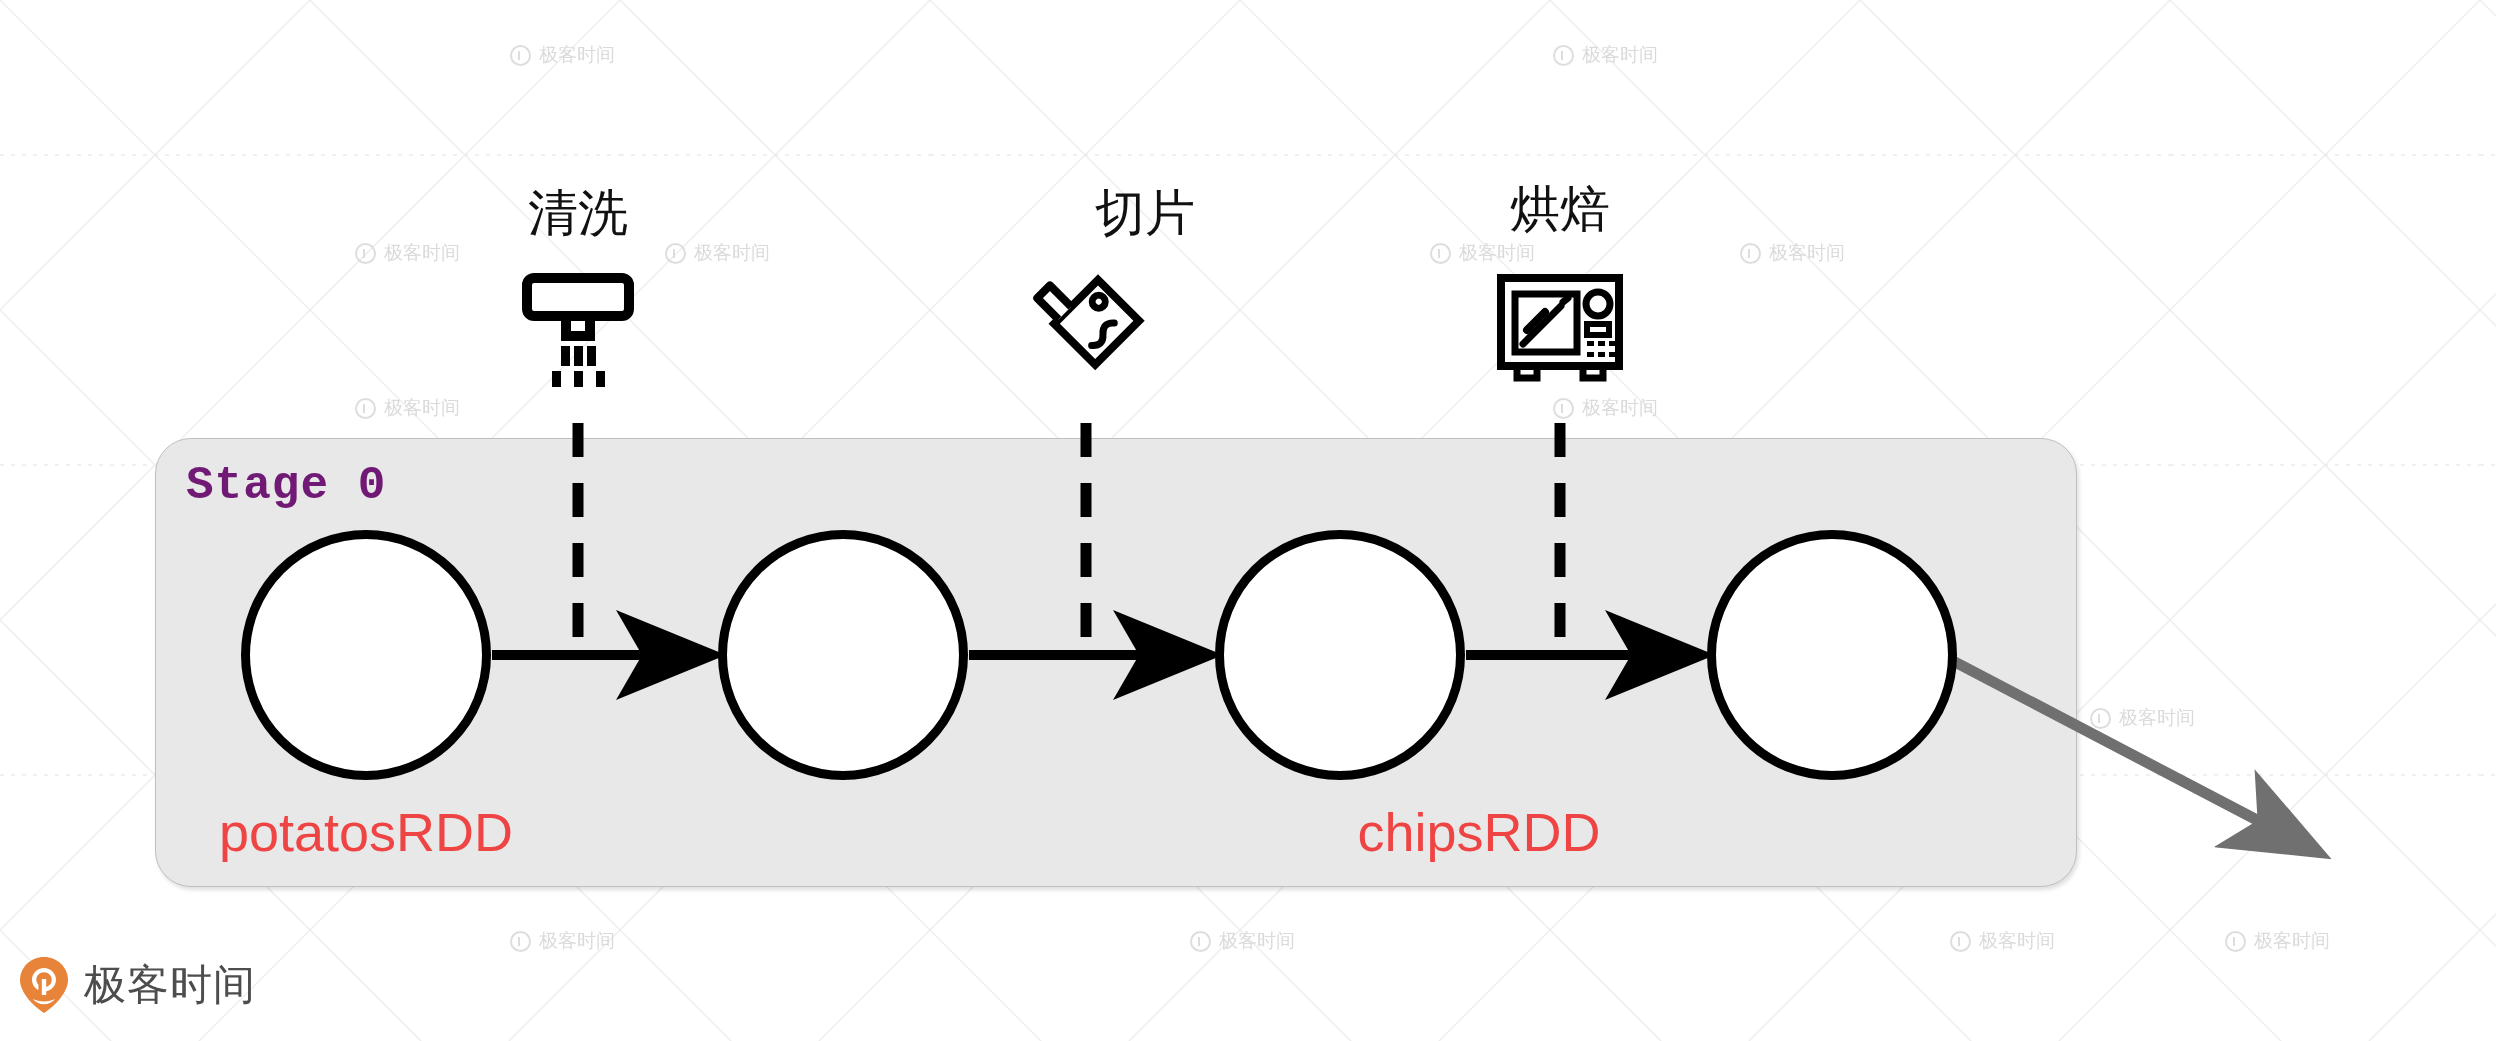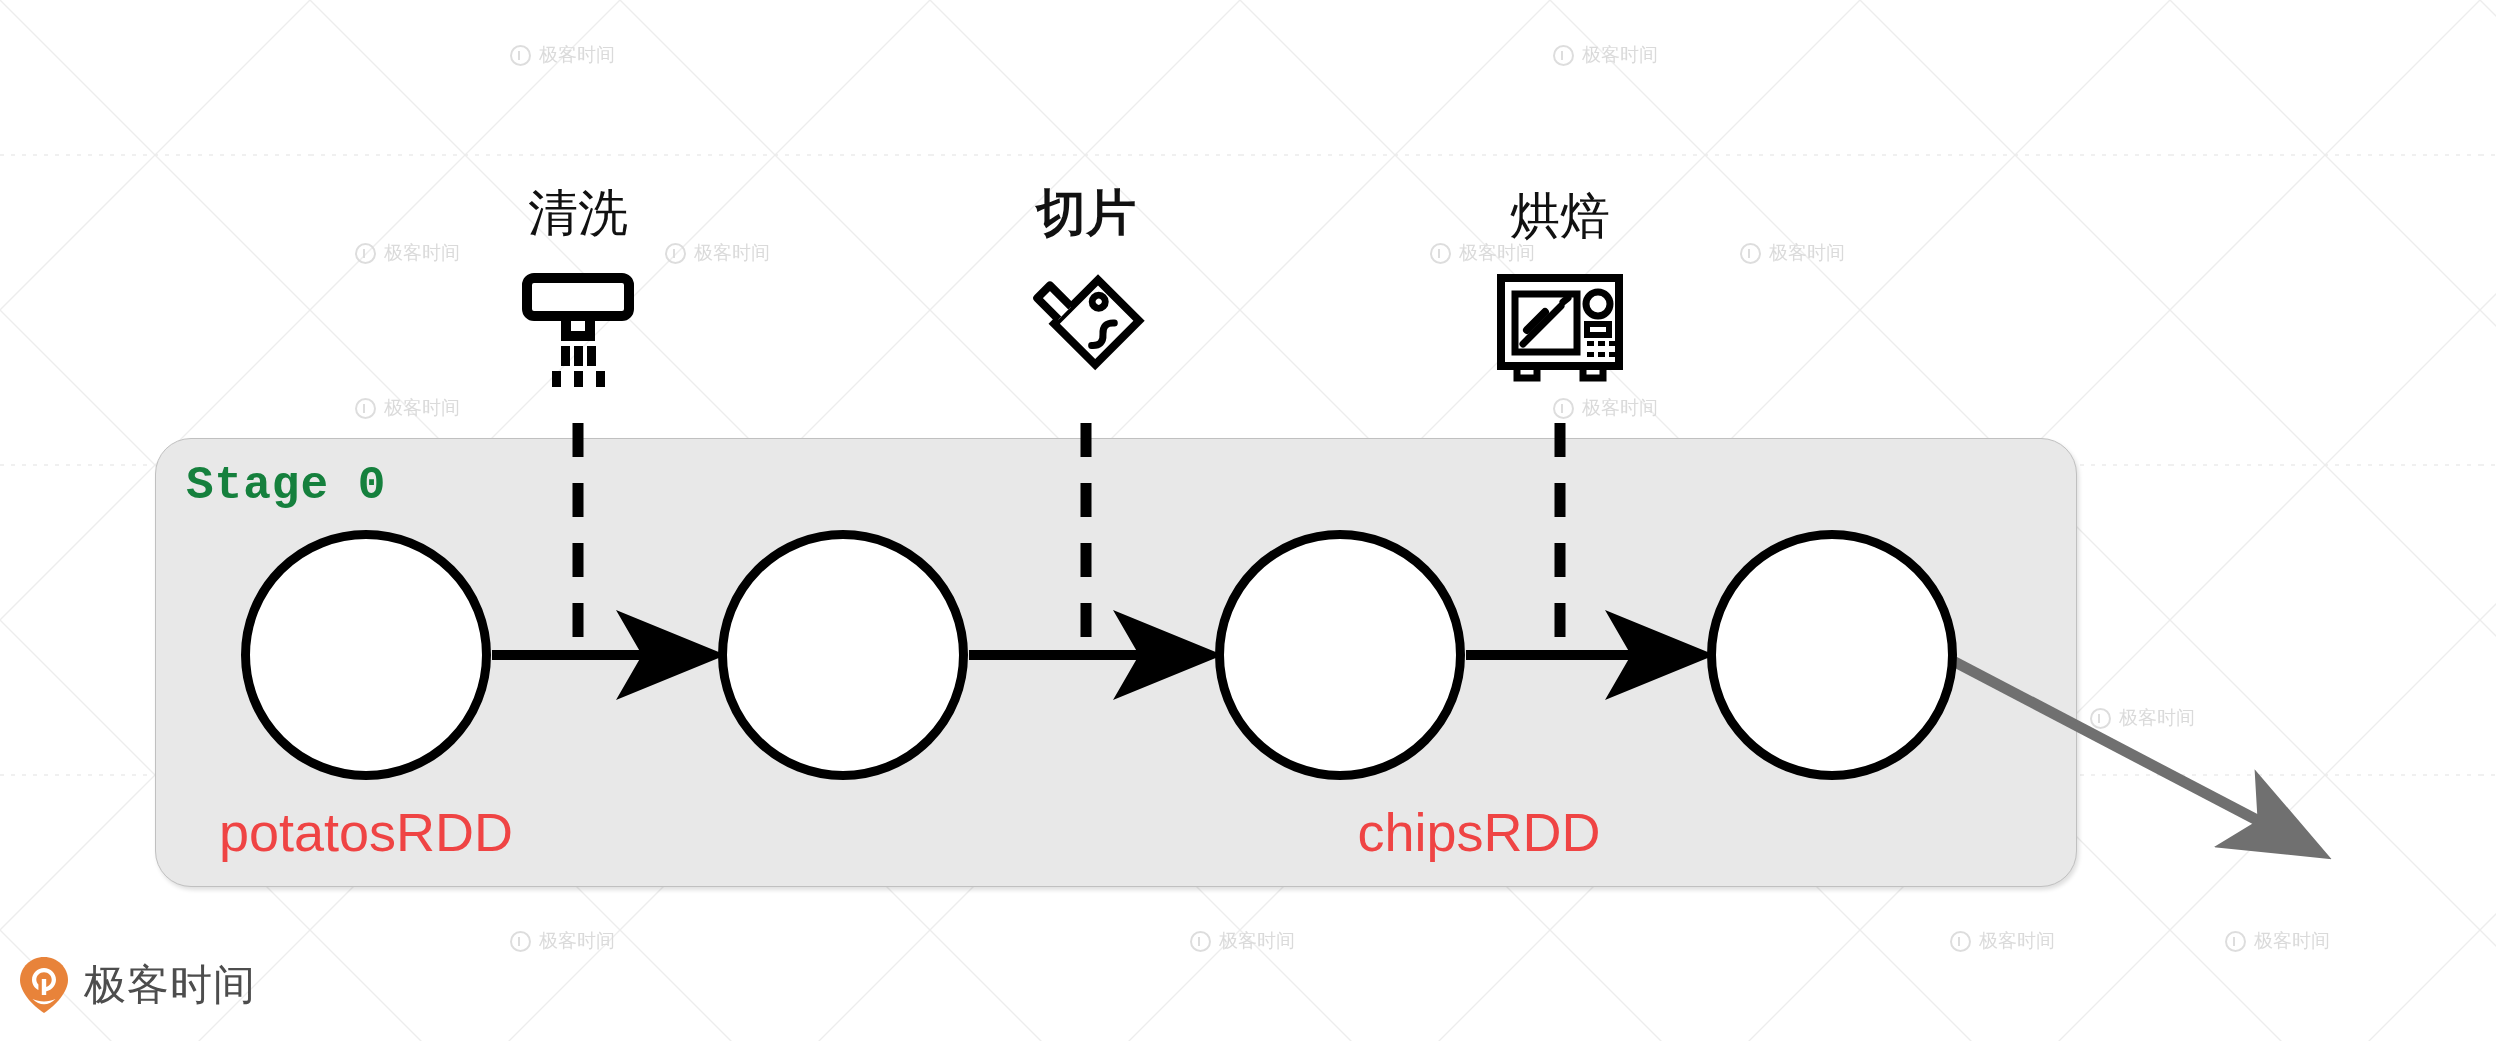--- a/index.html
+++ b/index.html
@@ -88,21 +88,21 @@
     z-index: 2;
   }
   .stage-title {
     position: absolute;
     left: 186px;
     top: 460px;
     font-family: "Liberation Mono", monospace;
     font-weight: bold;
     font-size: 46px;
     letter-spacing: 1px;
-    color: #15803d;
+    color: #701a75;
     z-index: 5;
     white-space: nowrap;
   }
 
   
   .rdd-node {
     position: absolute;
     width: 250px;
     height: 250px;
     margin-left: -125px;
@@ -223,22 +223,22 @@
       <span class="wm-mark"></span>
       <span>极客时间</span>
     </div>
     <div class="wm-text" style="left:2225px; top:928px;">
       <span class="wm-mark"></span>
       <span>极客时间</span>
     </div>
   </div>
 
   <div class="step-label" style="left:578px;  top:170px;">清洗</div>
-  <div class="step-label" style="left:1086px; top:170px;font-weight:bold;">切片</div>
-  <div class="step-label" style="left:1560px; top:173px;">烘焙</div>
+  <div class="step-label" style="left:1145px; top:170px;">切片</div>
+  <div class="step-label" style="left:1560px; top:166px;">烘焙</div>
 
   <div class="step-icon" style="left:578px; top:272px;">
     <svg width="118" height="115" viewBox="0 0 118 115">
       <rect x="8" y="6" width="102" height="38" rx="7" ry="7" fill="#ffffff" stroke="#000000" stroke-width="10"></rect>
       <path d="M47,49 L47,64 L71,64 L71,49" fill="none" stroke="#000000" stroke-width="10" stroke-linecap="square"></path>
       <rect x="42" y="74" width="9" height="20" fill="#000000"></rect>
       <rect x="55" y="74" width="9" height="20" fill="#000000"></rect>
       <rect x="68" y="74" width="9" height="20" fill="#000000"></rect>
       <rect x="33" y="99" width="9" height="21" fill="#000000"></rect>
       <rect x="55" y="99" width="9" height="21" fill="#000000"></rect>

